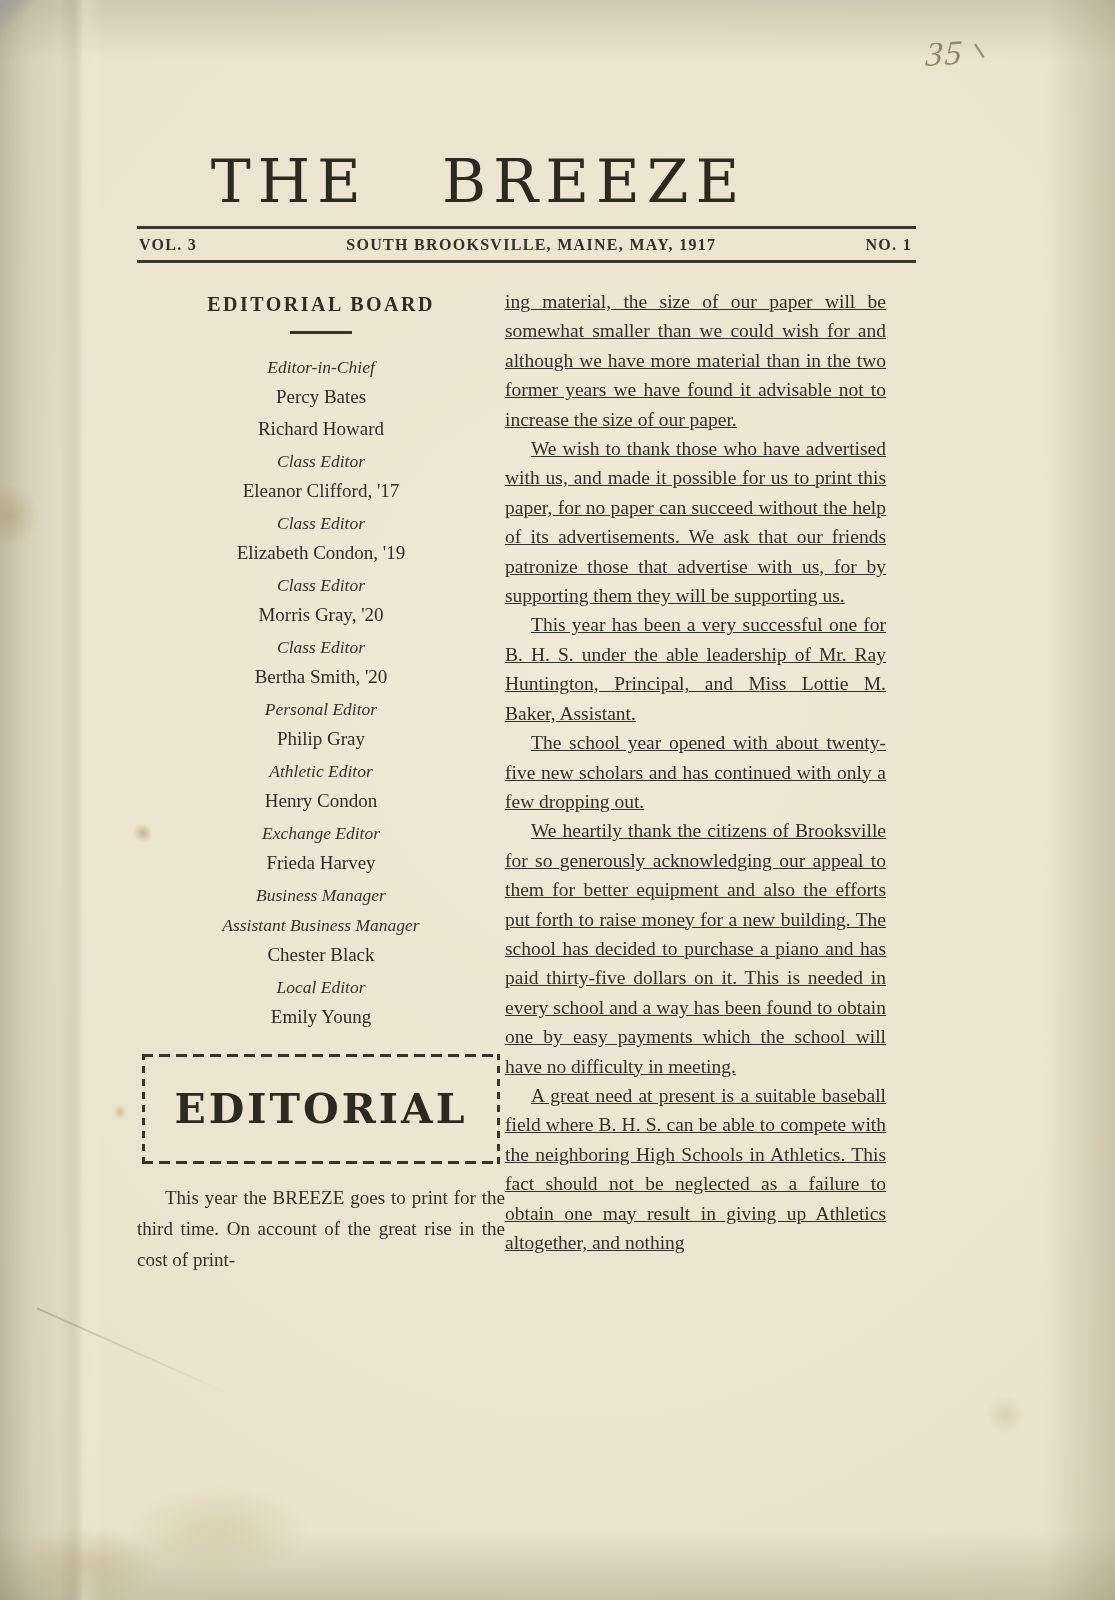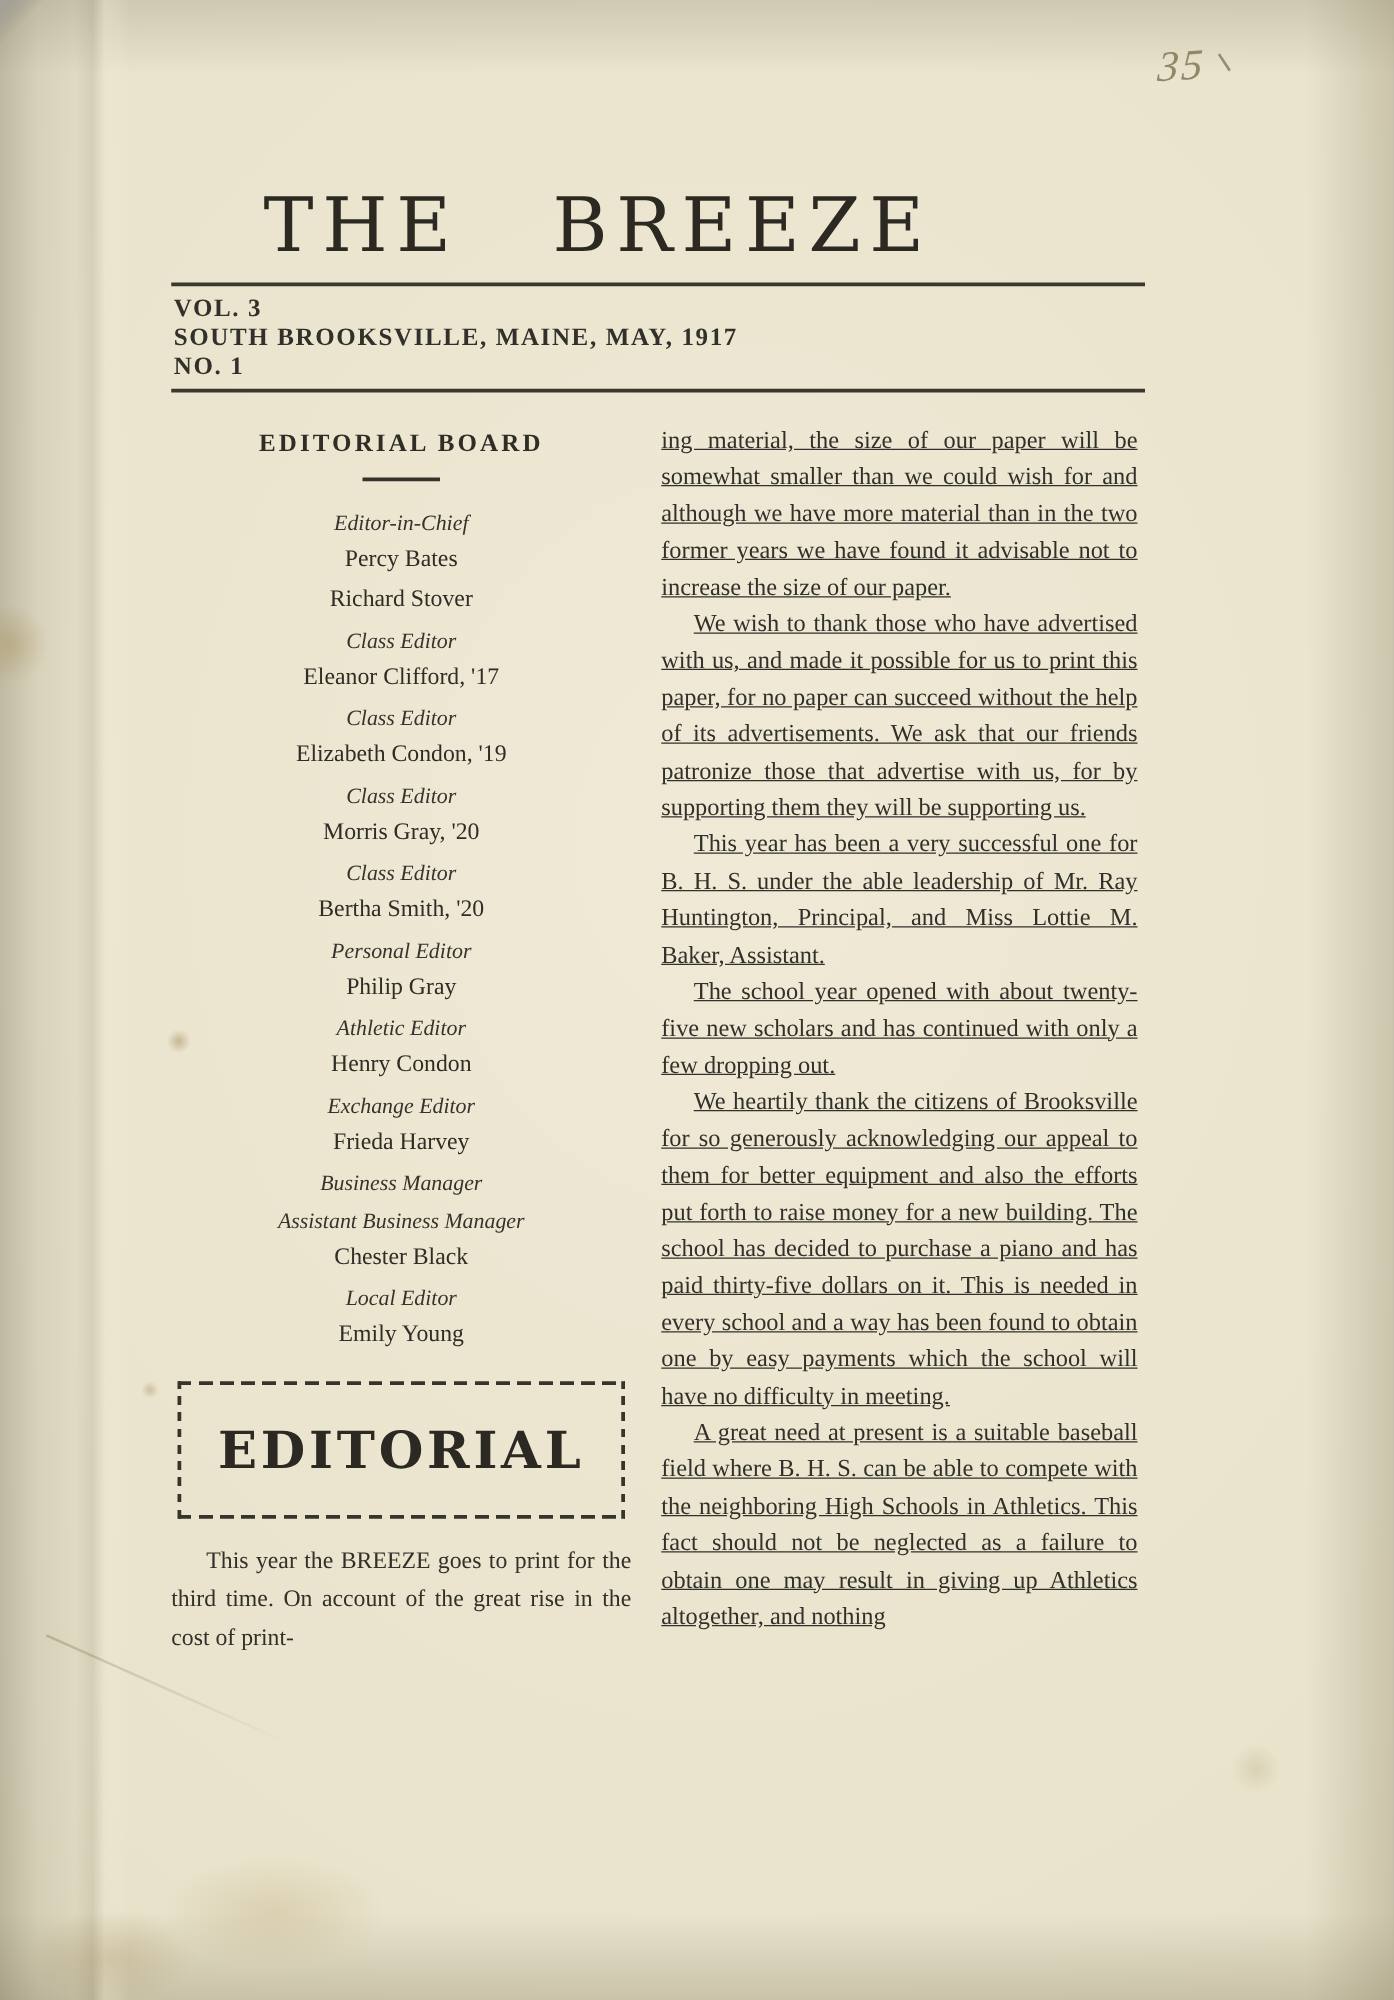--- a/index.html
+++ b/index.html
@@ -54,26 +54,26 @@
     width:773px;text-align:center;
     font-family:"DejaVu Serif","Liberation Serif",serif;
     font-weight:400;font-size:60px;line-height:62px;
     letter-spacing:7px;word-spacing:48px;color:#2b2921;
   }
   .masthead{
     width:773px;margin-left:137px;
     border-top:3px solid #3a382d;border-bottom:3px solid #3a382d;
     padding:7px 4px 6px 2px;
     display:flex;justify-content:space-between;align-items:baseline;
-    font-weight:700;font-size:20px;letter-spacing:1.3px;color:#32302a;flex-direction:column;
+    font-weight:700;font-size:16px;letter-spacing:1.3px;color:#32302a;
   }
   
   .columns{
     width:773px;margin:24px 0 0 137px;
-    display:flex;gap:24px;
+    display:flex;
   }
   .col-left{width:368px;text-align:center;}
   .col-right{width:381px;text-decoration:underline;}
   .board-heading{
     margin:6px 0 0 0;font-size:20px;font-weight:700;letter-spacing:2.5px;color:#2f2d26;
   }
   .rule-dash{
     width:62px;height:3px;background:#34322a;margin:15px auto 18px auto;
   }
   .board .role{
@@ -125,21 +125,21 @@
 
   <div class="columns">
 
     <div class="col-left">
       <h2 class="board-heading">EDITORIAL BOARD</h2>
       <div class="rule-dash"></div>
 
       <div class="board">
         <div class="role">Editor-in-Chief</div>
         <div class="name">Percy Bates</div>
-        <div class="name">Richard Stover</div>
+        <div class="name">Richard Howard</div>
         <div class="role">Class Editor</div>
         <div class="name">Eleanor Clifford, '17</div>
         <div class="role">Class Editor</div>
         <div class="name">Elizabeth Condon, '19</div>
         <div class="role">Class Editor</div>
         <div class="name">Morris Gray, '20</div>
         <div class="role">Class Editor</div>
         <div class="name">Bertha Smith, '20</div>
         <div class="role">Personal Editor</div>
         <div class="name">Philip Gray</div>

